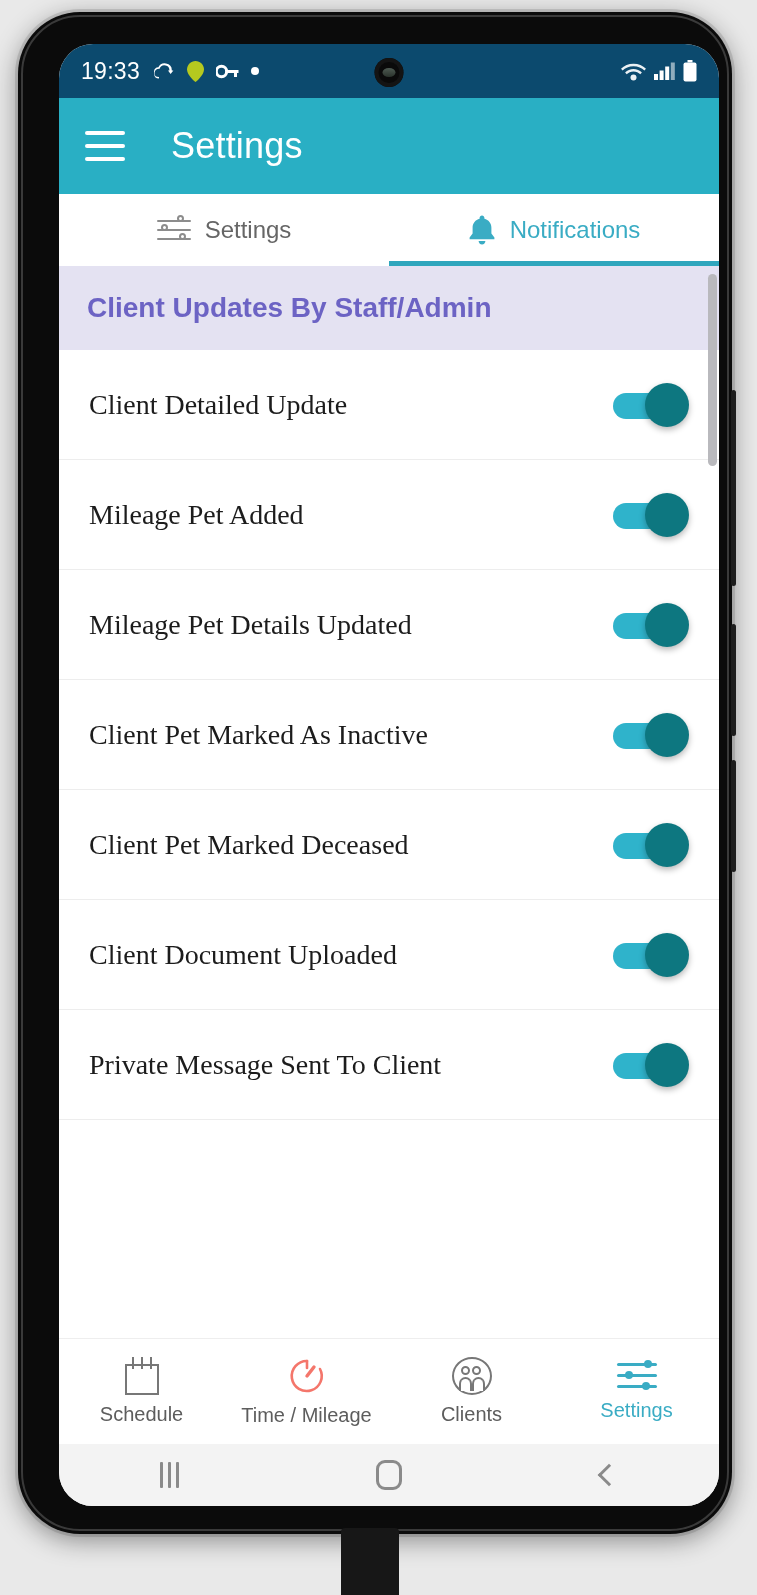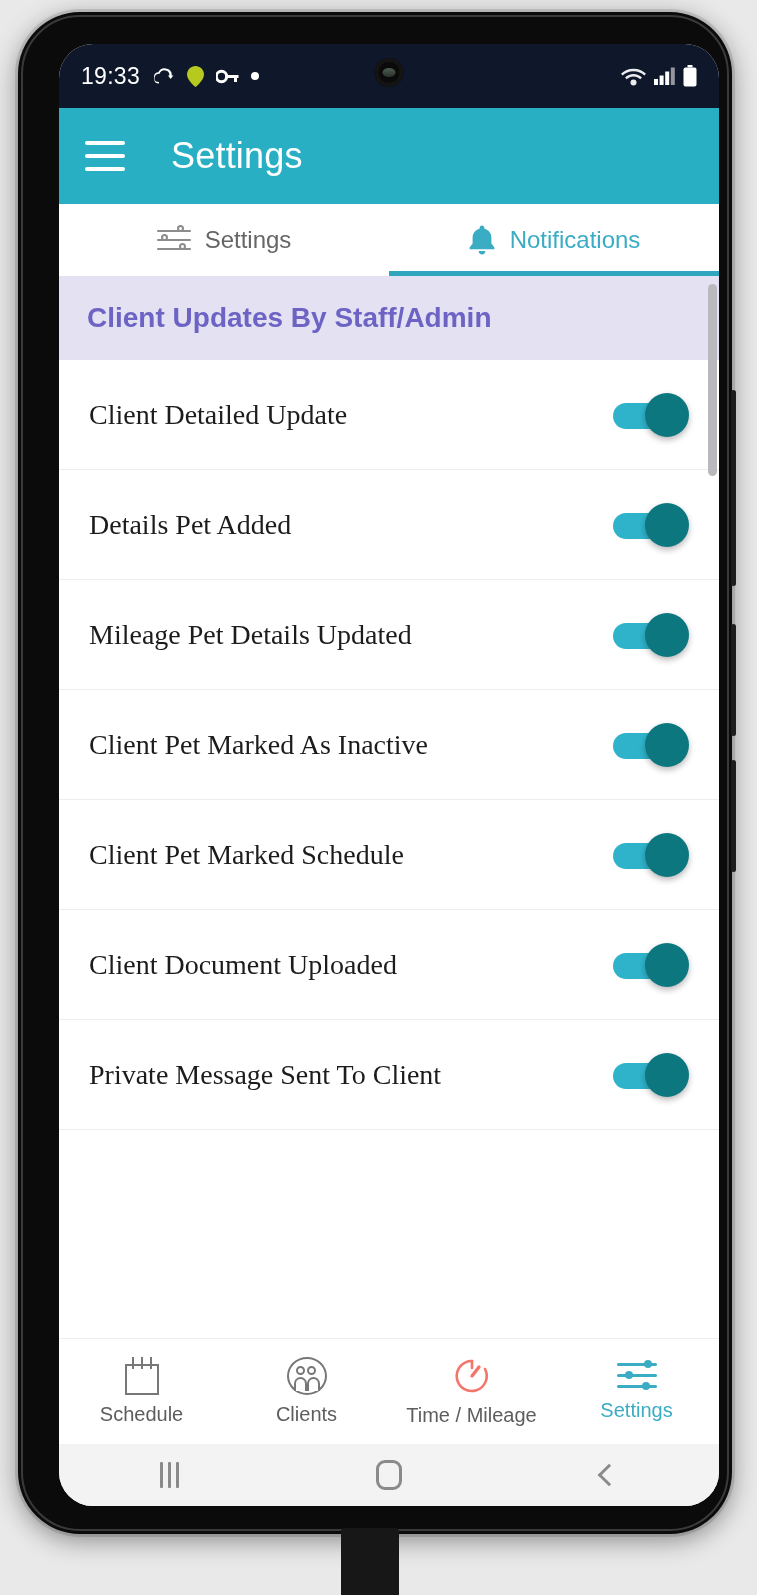--- a/index.html
+++ b/index.html
@@ -61,22 +61,22 @@
     width: 660px;
     height: 1462px;
     background: #ffffff;
     border-radius: 34px;
     overflow: hidden;
   }
 
   
   #status-bar {
     position: relative;
-    height: 64px;
-    background: #0f172a;
+    height: 54px;
+    background: #0c4a6e;
     display: flex;
     align-items: center;
     padding: 0 22px;
     color: #ffffff;
   }
   #status-time {
     font-size: 23px;
     letter-spacing: .3px;
     margin-right: 14px;
   }
@@ -356,21 +356,21 @@
 
       <div class="row">
         <div class="row-label">Client Detailed Update</div>
         <div class="toggle">
           <div class="track"></div>
             <div class="thumb"></div>
         </div>
       </div>
 
       <div class="row">
-        <div class="row-label">Details Pet Added</div>
+        <div class="row-label">Mileage Pet Added</div>
         <div class="toggle">
           <div class="track"></div>
             <div class="thumb"></div>
         </div>
       </div>
 
       <div class="row">
         <div class="row-label">Mileage Pet Details Updated</div>
         <div class="toggle">
           <div class="track"></div>
@@ -380,21 +380,21 @@
 
       <div class="row">
         <div class="row-label">Client Pet Marked As Inactive</div>
         <div class="toggle">
           <div class="track"></div>
             <div class="thumb"></div>
         </div>
       </div>
 
       <div class="row">
-        <div class="row-label">Client Pet Marked Schedule</div>
+        <div class="row-label">Client Pet Marked Deceased</div>
         <div class="toggle">
           <div class="track"></div>
             <div class="thumb"></div>
         </div>
       </div>
 
       <div class="row">
         <div class="row-label">Client Document Uploaded</div>
         <div class="toggle">
           <div class="track"></div>
@@ -419,35 +419,35 @@
       <div class="nav-item">
         <span class="cal-ico">
           <u class="t1"></u>
             <u class="t2"></u>
             <u class="t3"></u>
           <span class="body"></span>
         </span>
         <span class="nav-label">Schedule</span>
       </div>
       <div class="nav-item">
+        <svg width="40" height="40" viewBox="0 0 40 40">
+          <path d="M20 5 A15 15 0 1 0 33 13" fill="none" stroke="#f4766b" stroke-width="2.6" stroke-linecap="round"></path>
+          <path d="M20 5 L20 12" stroke="#f4766b" stroke-width="2.6" stroke-linecap="round"></path>
+          <path d="M20 20 L27 11" stroke="#f4766b" stroke-width="3.4" stroke-linecap="round"></path>
+        </svg>
+        <span class="nav-label">Time / Mileage</span>
+      </div>
+      <div class="nav-item">
         <span class="people-ico">
           <s class="h1"></s>
             <s class="h2"></s>
             <s class="b1"></s>
             <s class="b2"></s>
         </span>
         <span class="nav-label">Clients</span>
-      </div>
-      <div class="nav-item">
-        <svg width="40" height="40" viewBox="0 0 40 40">
-          <path d="M20 5 A15 15 0 1 0 33 13" fill="none" stroke="#f4766b" stroke-width="2.6" stroke-linecap="round"></path>
-          <path d="M20 5 L20 12" stroke="#f4766b" stroke-width="2.6" stroke-linecap="round"></path>
-          <path d="M20 20 L27 11" stroke="#f4766b" stroke-width="3.4" stroke-linecap="round"></path>
-        </svg>
-        <span class="nav-label">Time / Mileage</span>
       </div>
       <div class="nav-item active">
         <span class="nav-sliders">
           <i class="r1"></i>
             <i class="r2"></i>
             <i class="r3"></i>
           <b class="k1"></b>
             <b class="k2"></b>
             <b class="k3"></b>
         </span>

